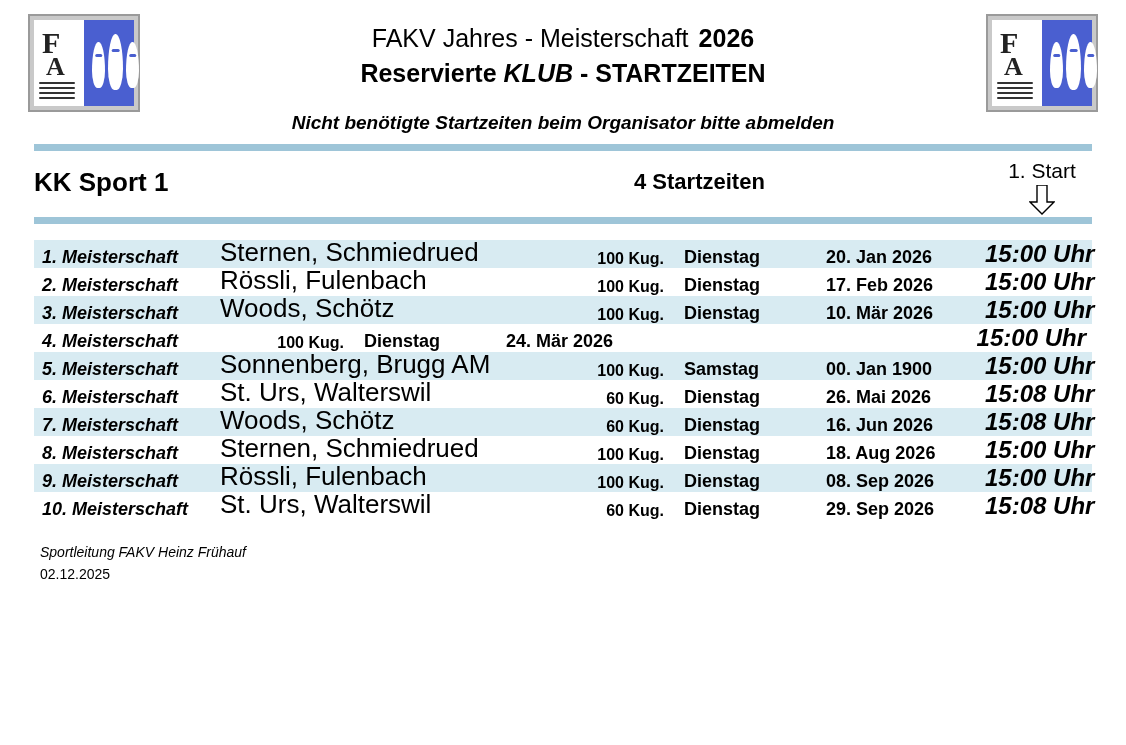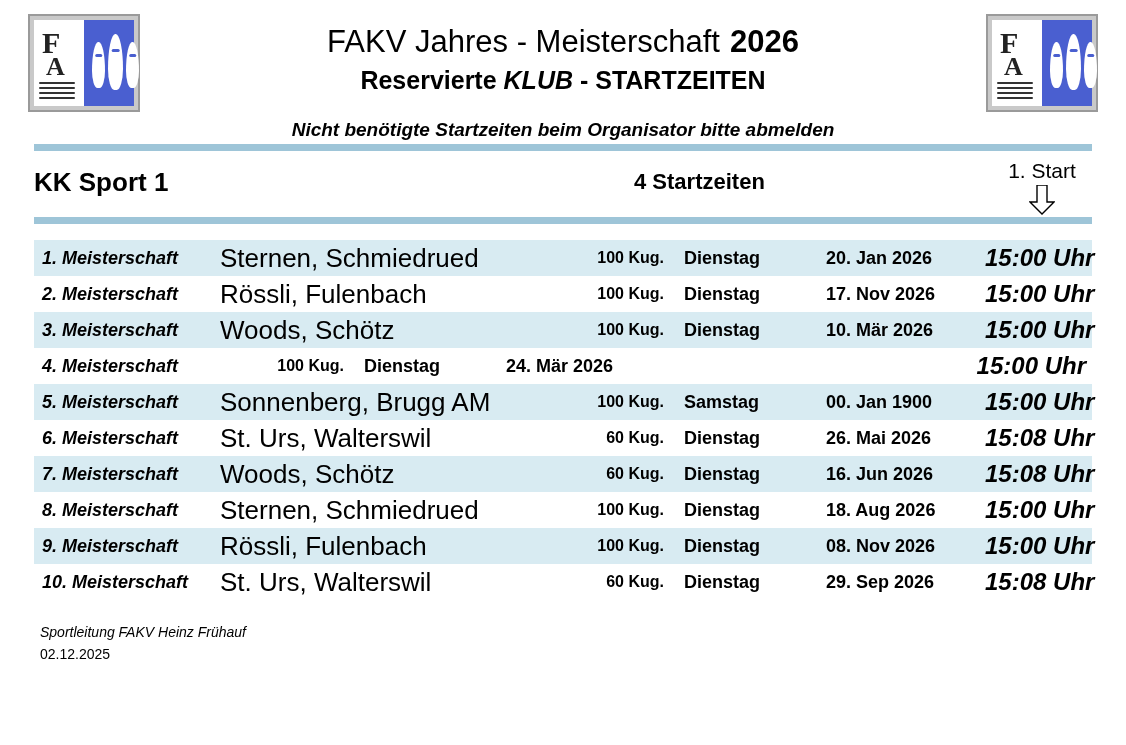--- a/index.html
+++ b/index.html
@@ -106,21 +106,21 @@
     background: #4a5fd0;
     border-radius: 2px;
   }
 
   .title-block {
     flex: 1;
     text-align: center;
     padding-top: 10px;
   }
   .title-line1 {
-    font-size: 31px;
+    font-size: 25px;
     margin-bottom: 6px;
     white-space: nowrap;
   }
   .title-line1 .year {
     font-weight: bold;
     margin-left: 10px;
   }
   .title-line2 {
     font-size: 25px;
     font-weight: bold;
@@ -181,22 +181,22 @@
     width: 26px;
     height: 30px;
   }
 
   
   .table {
     margin: 16px 34px 0 34px;
   }
   .row {
     display: flex;
-    align-items: center;
-    height: 36px;
+    align-items: flex-end;
+    height: 28px;
     box-sizing: border-box;
   }
   .row.alt { background: #d8ebf2; }
   .c-nr {
     flex: 0 0 186px;
     font-size: 18px;
     font-weight: bold;
     font-style: italic;
     padding-left: 8px;
     box-sizing: border-box;
@@ -352,21 +352,21 @@
       <div class="c-day">Dienstag</div>
       <div class="c-date">20. Jan 2026</div>
       <div class="c-time">15:00 Uhr</div>
     </div>
 
     <div class="row">
       <div class="c-nr">2. Meisterschaft</div>
       <div class="c-team">Rössli, Fulenbach</div>
       <div class="c-kug">100 Kug.</div>
       <div class="c-day">Dienstag</div>
-      <div class="c-date">17. Nov 2026</div>
+      <div class="c-date">17. Feb 2026</div>
       <div class="c-time">15:00 Uhr</div>
     </div>
 
     <div class="row alt">
       <div class="c-nr">3. Meisterschaft</div>
       <div class="c-team">Woods, Schötz</div>
       <div class="c-kug">100 Kug.</div>
       <div class="c-day">Dienstag</div>
       <div class="c-date">10. Mär 2026</div>
       <div class="c-time">15:00 Uhr</div>
@@ -414,21 +414,21 @@
       <div class="c-day">Dienstag</div>
       <div class="c-date">18. Aug 2026</div>
       <div class="c-time">15:00 Uhr</div>
     </div>
 
     <div class="row alt">
       <div class="c-nr">9. Meisterschaft</div>
       <div class="c-team">Rössli, Fulenbach</div>
       <div class="c-kug">100 Kug.</div>
       <div class="c-day">Dienstag</div>
-      <div class="c-date">08. Nov 2026</div>
+      <div class="c-date">08. Sep 2026</div>
       <div class="c-time">15:00 Uhr</div>
     </div>
 
     <div class="row">
       <div class="c-nr">10. Meisterschaft</div>
       <div class="c-team">St. Urs, Walterswil</div>
       <div class="c-kug">60 Kug.</div>
       <div class="c-day">Dienstag</div>
       <div class="c-date">29. Sep 2026</div>
       <div class="c-time">15:08 Uhr</div>

